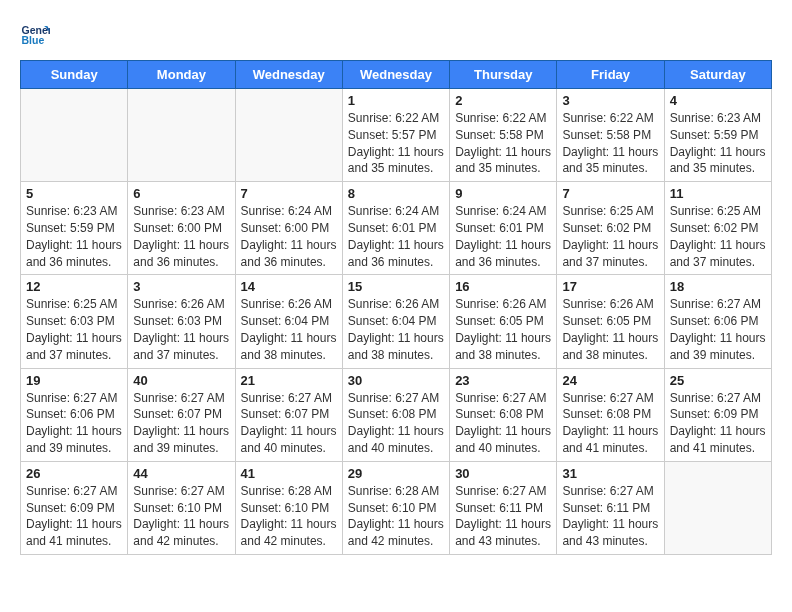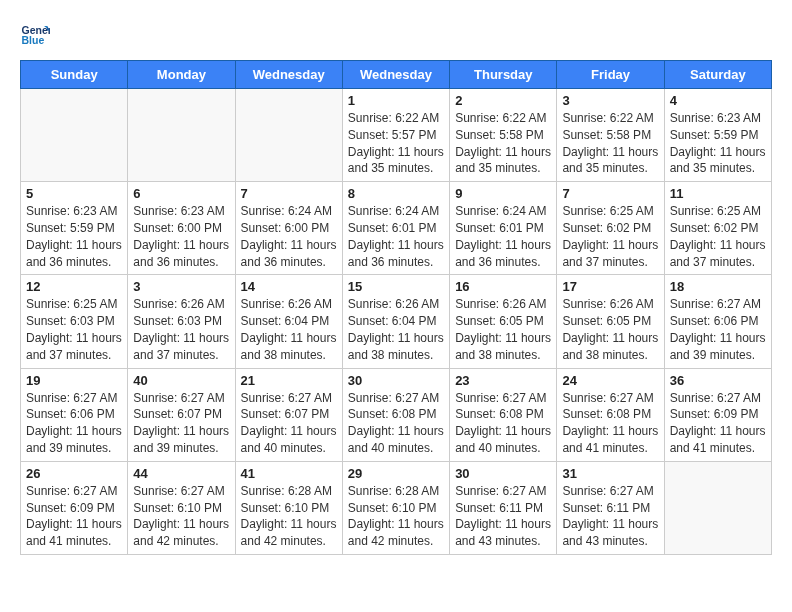--- a/index.html
+++ b/index.html
@@ -289,21 +289,21 @@
 and 40 minutes.</div>
         </td>
         <td class="cell-day">
           <span class="day-num">24</span>
           <div class="cell-info" style="white-space: pre-line;">Sunrise: 6:27 AM
 Sunset: 6:08 PM
 Daylight: 11 hours
 and 41 minutes.</div>
         </td>
         <td class="cell-day">
-          <span class="day-num">36</span>
+          <span class="day-num">25</span>
           <div class="cell-info" style="white-space: pre-line;">Sunrise: 6:27 AM
 Sunset: 6:09 PM
 Daylight: 11 hours
 and 41 minutes.</div>
         </td>
       </tr>
       <tr class="week-row">
         <td class="cell-day">
           <span class="day-num">26</span>
           <div class="cell-info" style="white-space: pre-line;">Sunrise: 6:27 AM

